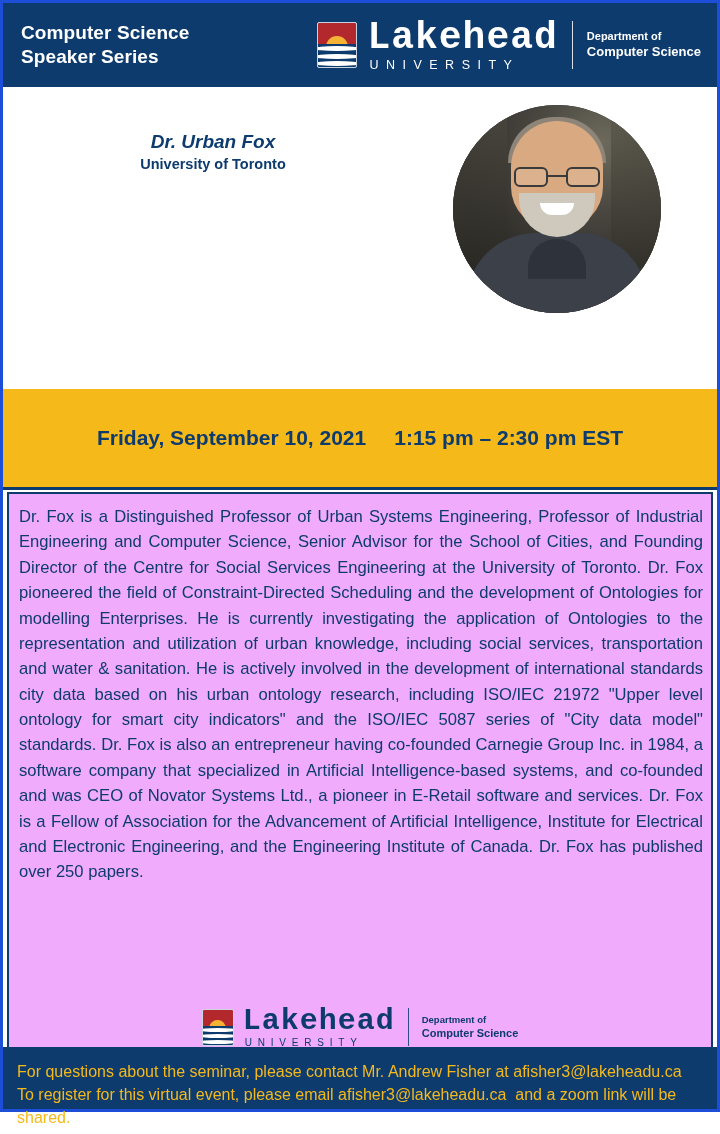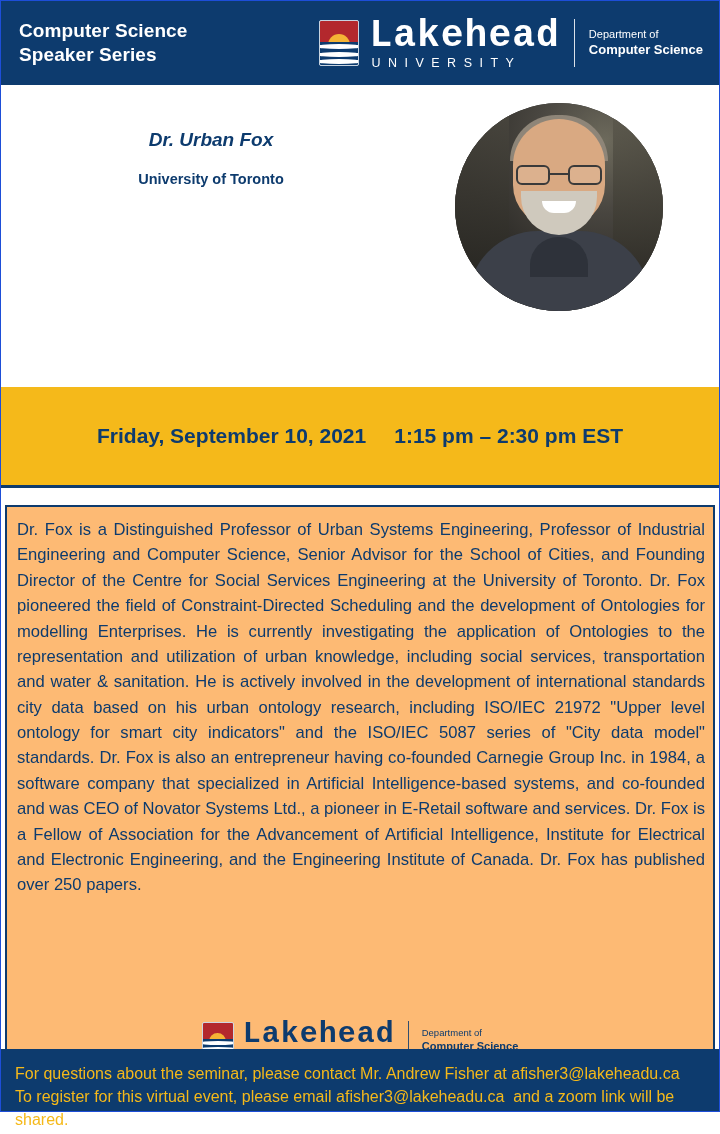--- a/index.html
+++ b/index.html
@@ -12,21 +12,21 @@
     font-family: "Liberation Sans", sans-serif;
     background: #ffffff;
     overflow: hidden;
   }
   .poster {
     position: relative;
     width: 720px;
     height: 1112px;
     background: #ffffff;
     box-sizing: border-box;
-    border: 1px solid #1d4ed8;
+    border: 3px solid #1d4ed8;
   }
 
   
   .header {
     position: relative;
     height: 84px;
     background: #0d3b6e;
     display: flex;
     align-items: center;
     justify-content: space-between;
@@ -111,21 +111,21 @@
     height: 48px;
     background: #ffffff;
     opacity: 0.85;
     margin: 0 4px;
   }
   .dept {
     color: #ffffff;
     font-size: 11px;
     line-height: 1.3;
   }
-  .dept .dept-small { font-weight: normal; display:block; }
+  .dept .dept-small { font-weight: bold; display:block; }
   .dept .dept-big { font-weight: bold; font-size: 13px; display:block; }
 
   
   .talk {
     position: relative;
     height: 302px;
     background: #ffffff;
     box-sizing: border-box;
   }
   .talk-left {
@@ -146,21 +146,21 @@
     color: #0d3b6e;
     font-size: 19px;
     font-weight: bold;
     font-style: italic;
     margin-top: 22px;
   }
   .speaker-affil {
     color: #0d3b6e;
     font-size: 14.5px;
     font-weight: bold;
-    margin-top: 20px;
+    margin-top: 3px;
   }
   .portrait {
     position: absolute;
     right: 56px;
     top: 18px;
     width: 208px;
     height: 208px;
     border-radius: 50%;
     overflow: hidden;
     background: #2b2b28;
@@ -244,26 +244,26 @@
   }
   .datebar .date, .datebar .time {
     color: #0d3b6e;
     font-size: 21px;
     font-weight: bold;
   }
 
   
   .bio-wrap {
     border: 2px solid #0d3b6e;
-    margin: 17px 4px 0 4px;
+    margin: 2px 4px 0 4px;
     padding: 10px 8px 2px 10px;
     box-sizing: border-box;
     height: 566px;
     position: relative;
-    background:#fdba74;
+    background:#f0abfc;
   }
   .bio {
     color: #0d3b6e;
     font-size: 16.6px;
     line-height: 1.53;
     text-align: justify;
     text-justify: inter-word;
   }
   .bio-logo {
     position: absolute;

